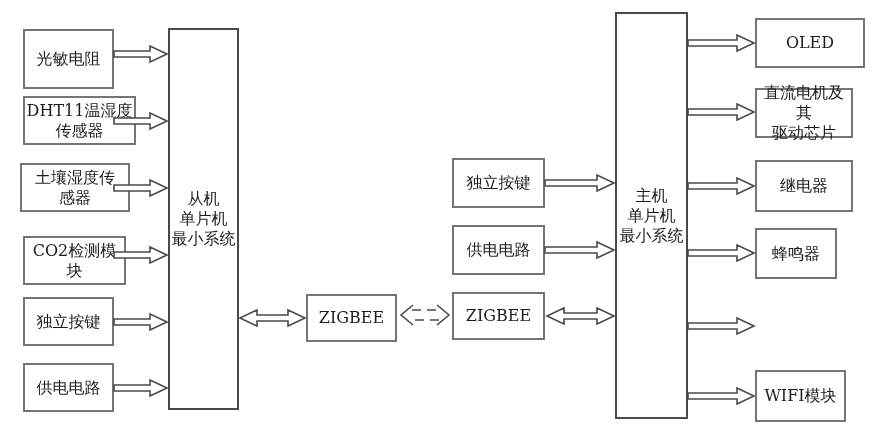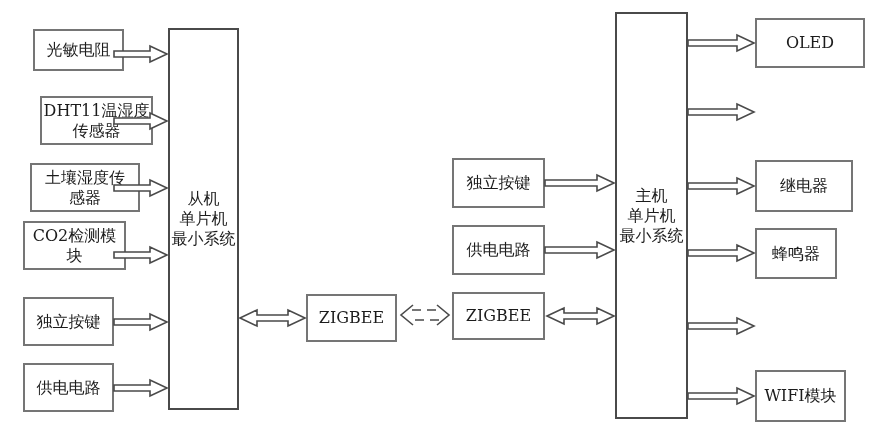--- a/index.html
+++ b/index.html
@@ -16,32 +16,32 @@
   .lbl{white-space:pre-line;display:block;}
   svg.arrow{position:absolute;overflow:visible;}
   svg.arrow polygon{fill:#ffffff;stroke:#4a4a4a;stroke-width:1.6;stroke-linejoin:miter;}
   svg.arrow path,svg.arrow polyline{fill:none;stroke:#4a4a4a;stroke-width:1.6;}
 </style>
 </head>
 <body>
 
 <div class="stage">
 
-  <div class="box" style="left:33px;top:29px;width:91px;height:42px">
+  <div class="box" style="left:23px;top:29px;width:91px;height:60px">
     <span class="lbl">光敏电阻</span>
   </div>
-  <div class="box" style="left:40px;top:96px;width:113px;height:49px">
+  <div class="box" style="left:23px;top:96px;width:113px;height:49px">
     <span class="lbl">DHT11温湿度
 传感器</span>
   </div>
-  <div class="box" style="left:30px;top:163px;width:110px;height:49px">
+  <div class="box" style="left:20px;top:163px;width:110px;height:49px">
     <span class="lbl">土壤湿度传
 感器</span>
   </div>
-  <div class="box" style="left:23px;top:221px;width:103px;height:49px">
+  <div class="box" style="left:23px;top:236px;width:103px;height:49px">
     <span class="lbl">CO2检测模块</span>
   </div>
   <div class="box" style="left:23px;top:297px;width:91px;height:49px">
     <span class="lbl">独立按键</span>
   </div>
   <div class="box" style="left:23px;top:363px;width:91px;height:49px">
     <span class="lbl">供电电路</span>
   </div>
 
   <div class="box tall" style="left:168px;top:28px;width:71px;height:382px">
@@ -65,20 +65,24 @@
   </div>
 
   <div class="box tall" style="left:615px;top:12px;width:73px;height:407px">
     <span class="lbl">主机
 单片机
 最小系统</span>
   </div>
 
   <div class="box" style="left:755px;top:18px;width:110px;height:50px">
     <span class="lbl">OLED</span>
+  </div>
+  <div class="box" style="left:755px;top:88px;width:98px;height:50px">
+    <span class="lbl">直流电机及其
+驱动芯片</span>
   </div>
   <div class="box" style="left:755px;top:160px;width:98px;height:52px">
     <span class="lbl">继电器</span>
   </div>
   <div class="box" style="left:755px;top:228px;width:82px;height:51px">
     <span class="lbl">蜂鸣器</span>
   </div>
   <div class="box" style="left:755px;top:370px;width:91px;height:52px">
     <span class="lbl">WIFI模块</span>
   </div>

